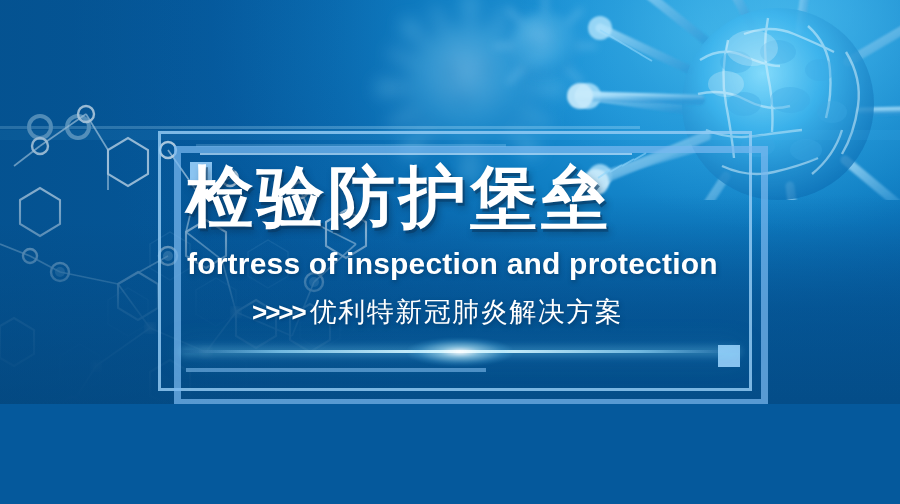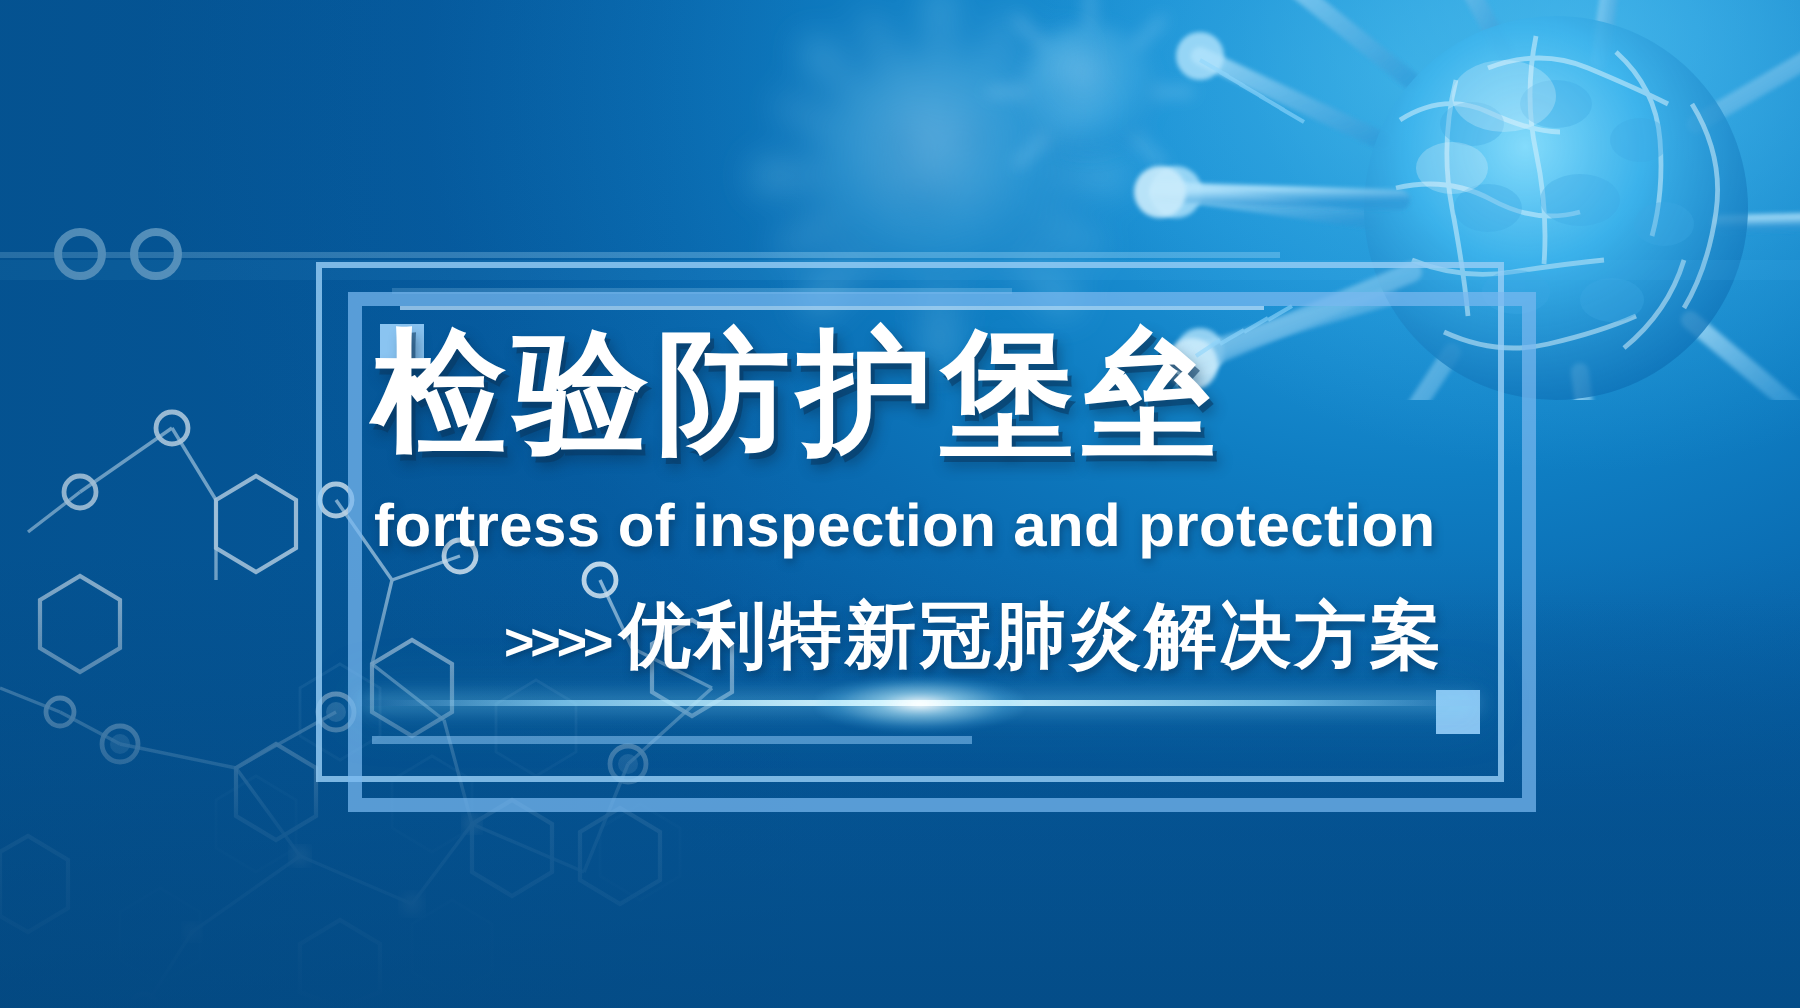--- a/index.html
+++ b/index.html
@@ -3,21 +3,21 @@
 <meta charset="utf-8">
 <style>
   html, body {
     margin: 0;
     padding: 0;
     background: #05599c;
   }
   #banner {
     position: relative;
     width: 900px;
-    height: 504px;
+    height: 404px;
     overflow: hidden;
     font-family: "Liberation Sans", "DejaVu Sans", sans-serif;
     background: #05599c;
     text-align: center;
   }
 
   
   .bg-base {
     position: absolute;
     inset: 0;
@@ -156,22 +156,22 @@
   }
   .chevrons {
     font-size: 26px;
     font-weight: 700;
     color: #ffffff;
     letter-spacing: -2px;
     margin-right: 5px;
     text-shadow: 1px 1px 3px rgba(6,45,82,0.55);
   }
   .subtitle-cn {
-    font-size: 36px;
-    font-weight: 700;
+    font-size: 27px;
+    font-weight: 400;
     color: #ffffff;
     letter-spacing: 1.5px;
     text-shadow: 1px 2px 4px rgba(6,45,82,0.55);
   }
 </style>
 </head>
 <body>
 
 <div id="banner">
 

